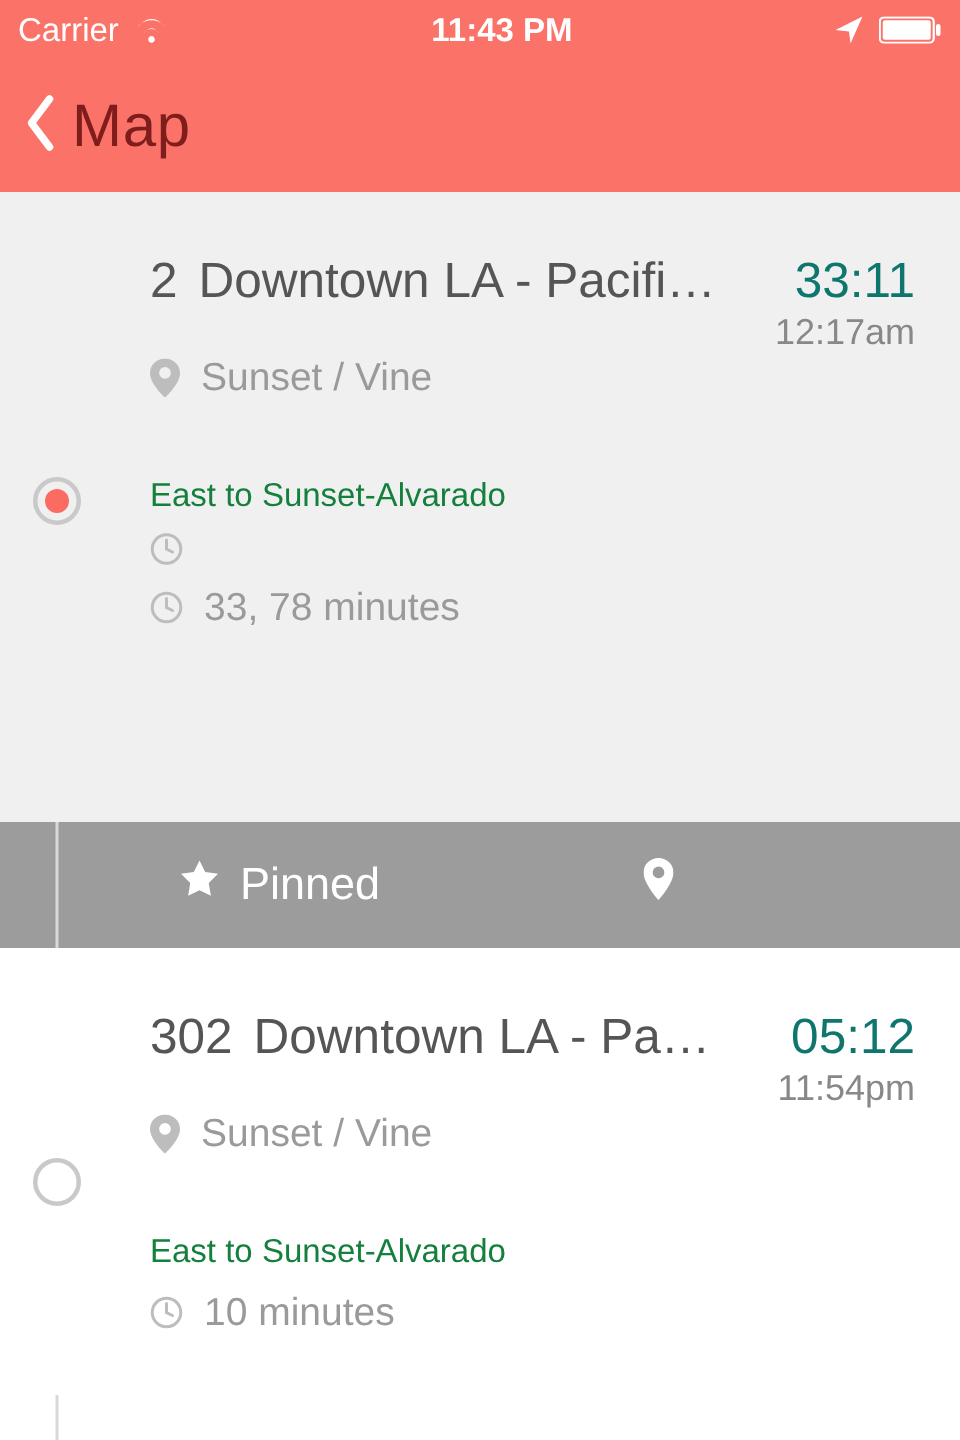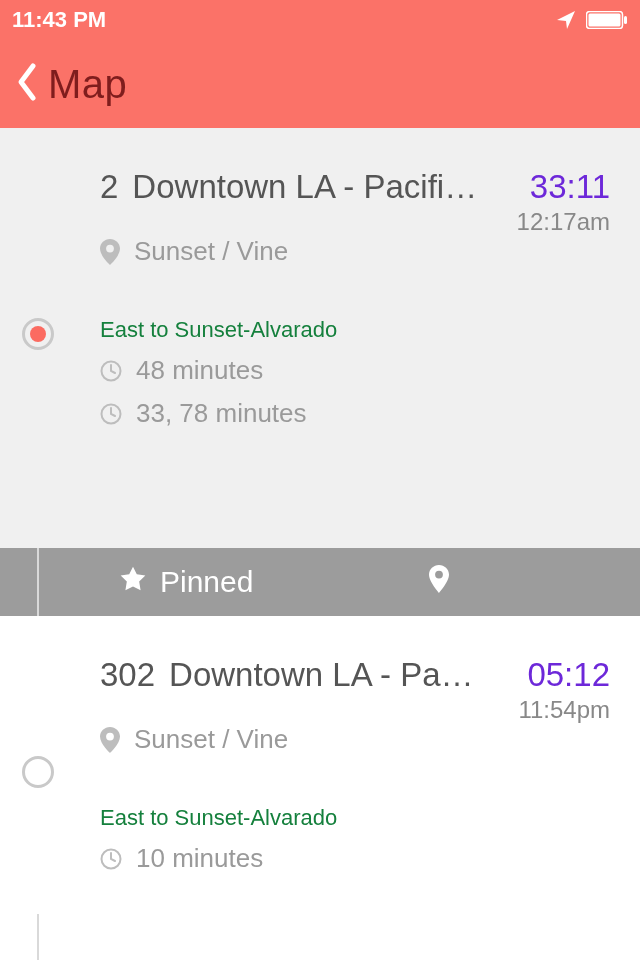--- a/index.html
+++ b/index.html
@@ -22,37 +22,45 @@
   .card-1 { background: #f0f0f0; height: 420px; }
   .card-2 { background: #ffffff; }
   .node { position: absolute; left: 22px; width: 32px; height: 32px; border-radius: 50%; border: 3px solid #c9c9c9; background: #f0f0f0; }
   .node-filled::after { content:""; position:absolute; left:50%; top:50%; width:16px; height:16px; background:#fb6b61; border-radius:50%; transform:translate(-50%,-50%); }
   .card-1 .node { top: 190px; background:#f0f0f0; }
   .card-2 .node { top: 140px; background:#ffffff; }
   .header-row { display:flex; align-items:flex-start; }
   .route-title { flex: 1; font-size: 33px; color:#555; font-weight:400; white-space:nowrap; overflow:hidden; text-overflow:ellipsis; padding-right:16px; }
   .route-title .num { margin-right: 14px; }
   .countdown-col { text-align:right; min-width:110px; }
-  .countdown { color:#6d28d9; font-size:33px; font-weight:400; }
+  .countdown { color:#0f766e; font-size:33px; font-weight:400; }
   .arrival { color:#888; font-size:24px; margin-top:2px; }
   .stop-row { display:flex; align-items:center; color:#9a9a9a; font-size:26px; gap:14px; }
   .dir { margin-top:50px; color:#15803d; font-size:22px; }
   .wait-row { display:flex; align-items:center; margin-top:12px; color:#9a9a9a; font-size:26px; gap:14px; }
   
-  .action-bar { height:68px; background:#9c9c9c; display:flex; align-items:center; color:#fff; font-size:30px; font-weight:300; }
+  .action-bar { height:84px; background:#9c9c9c; display:flex; align-items:center; color:#fff; font-size:30px; font-weight:300; }
   .action { flex:1; display:flex; align-items:center; justify-content:center; gap:14px; cursor:pointer; }
   .action:first-child { justify-content:flex-start; padding-left:120px; flex:1.1; }
   .action:last-child { justify-content:flex-start; padding-left:50px; flex:0.9; }
   
   .pin-icon svg, .clock-icon svg { display:block; }
 </style>
 </head>
 <body>
 
 <div class="status-bar">
+  <div class="status-left">
+    <span>Carrier</span>
+    <span class="wifi-icon">
+      <svg width="24" height="18" viewBox="0 0 24 18">
+          <path fill="#fff" d="M12 17.5c1.2 0 2.2-1 2.2-2.2S13.2 13 12 13s-2.2 1-2.2 2.2 1 2.3 2.2 2.3zm-5.3-6.1l2-2C9.8 8.3 10.9 7.8 12 7.8s2.2.5 3.3 1.6l2 2C15.8 9.1 14 8.3 12 8.3s-3.8.8-5.3 3.1zM2.5 7.3l2-2C7 2.8 9.4 1.7 12 1.7s5 1.1 7.5 3.6l2 2C19 4 15.7 2.5 12 2.5S5 4 2.5 7.3z"></path>
+        </svg>
+    </span>
+  </div>
   <div class="status-time">11:43 PM</div>
   <div class="status-right">
     <span class="nav-arrow-icon">
       <svg width="20" height="20" viewBox="0 0 20 20">
           <path fill="#fff" d="M1 10l18-9-8 18-1-8z"></path>
         </svg>
     </span>
     <span class="battery-icon">
       <svg width="42" height="18" viewBox="0 0 42 18">
           <rect x="0.5" y="0.5" width="36" height="17" rx="3" fill="none" stroke="#fff" stroke-width="1.5"></rect>
@@ -98,21 +106,20 @@
     </div>
 
     <div class="dir">East to Sunset-Alvarado</div>
     <div class="wait-row">
       <span class="clock-icon">
         <svg width="22" height="22" viewBox="0 0 22 22">
             <circle cx="11" cy="11" r="9.5" fill="none" stroke="#bdbdbd" stroke-width="2"></circle>
             <path d="M11 5v6l4 2" fill="none" stroke="#bdbdbd" stroke-width="2" stroke-linecap="round"></path>
           </svg>
       </span>
-      <span>48 minutes</span>
     </div>
 
     <div class="wait-row">
       <span class="clock-icon">
         <svg width="22" height="22" viewBox="0 0 22 22">
             <circle cx="11" cy="11" r="9.5" fill="none" stroke="#bdbdbd" stroke-width="2"></circle>
             <path d="M11 5v6l4 2" fill="none" stroke="#bdbdbd" stroke-width="2" stroke-linecap="round"></path>
           </svg>
       </span>
       <span>33, 78 minutes</span>

